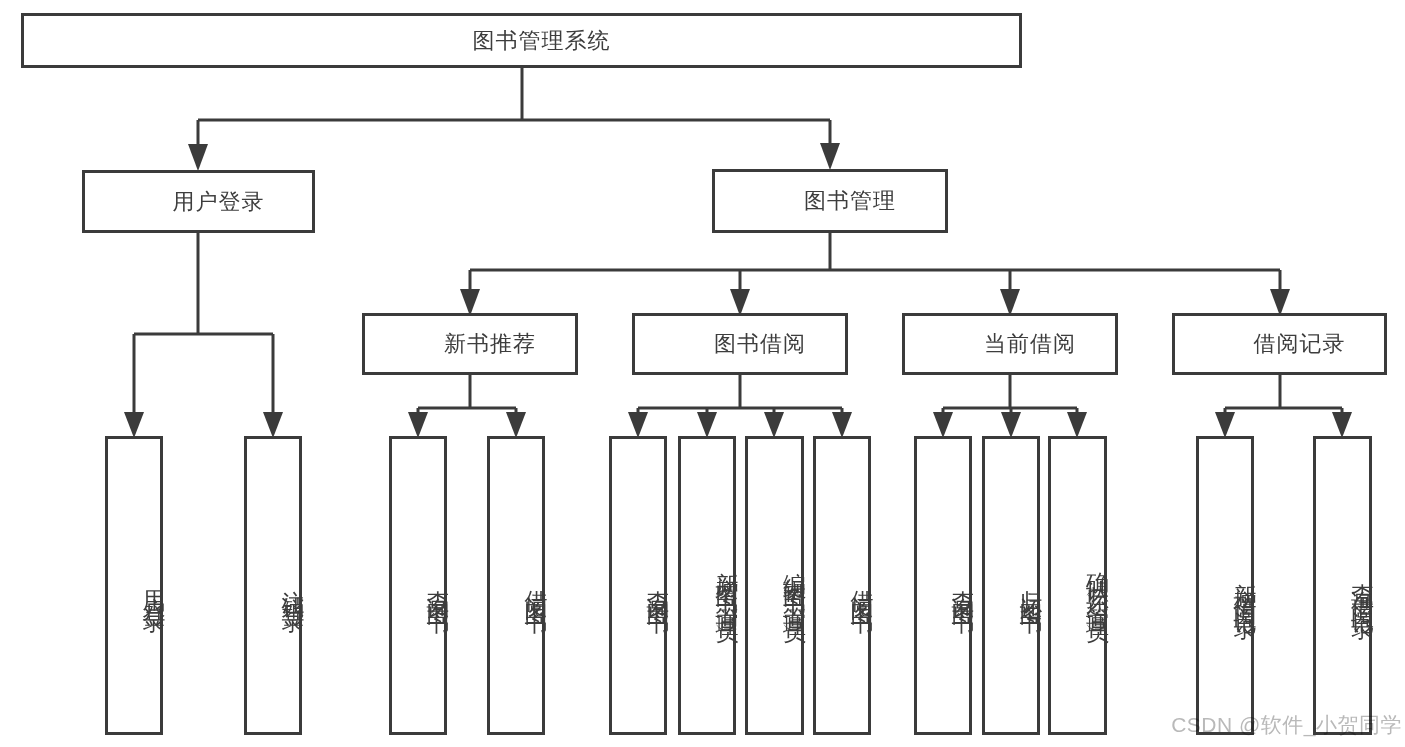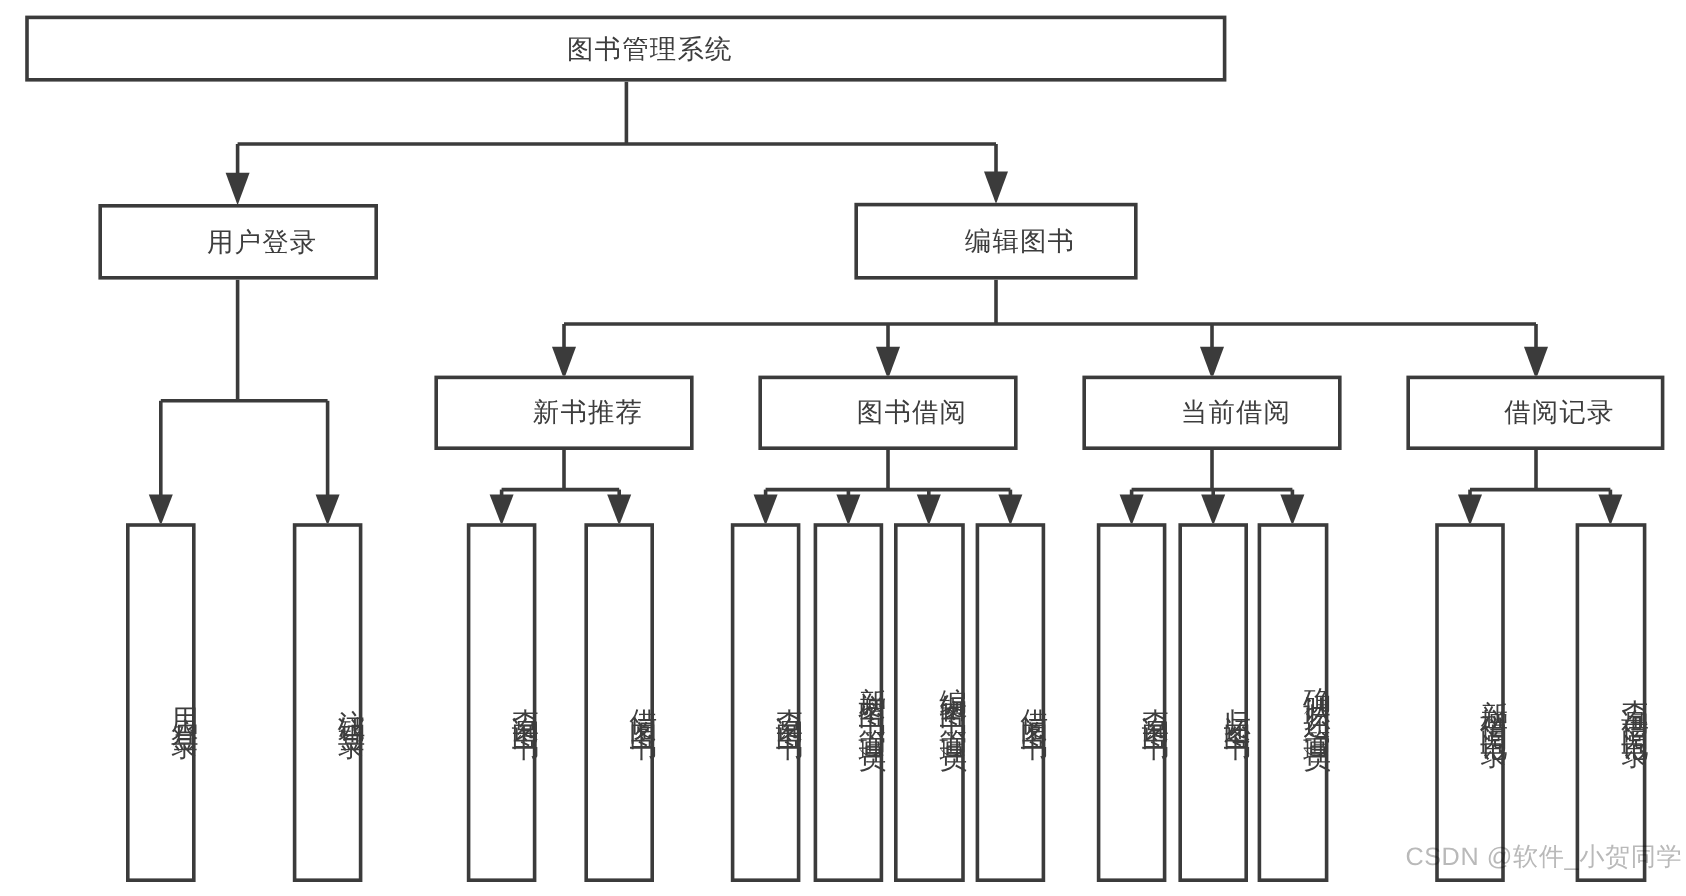--- a/index.html
+++ b/index.html
@@ -32,21 +32,21 @@
     writing-mode:vertical-lr;
     text-orientation:mixed;
     font-size:23px;
     letter-spacing:7px;
     line-height:1;
     white-space:nowrap;
   }
   .watermark{
     position:absolute;
     right:3px;
-    bottom:19px;
+    bottom:8px;
     z-index:2;
     font-size:21px;
     color:#b9b9b9;
     letter-spacing:0.5px;
     mix-blend-mode:multiply;
     white-space:nowrap;
   }
 </style>
 </head>
 <body>
@@ -124,21 +124,21 @@
   </svg>
 
   <div class="box hbox" style="left:21px;top:13px;width:1001px;height:55px">
     <span>图书管理系统</span>
   </div>
 
   <div class="box hbox" style="left:82px;top:170px;width:233px;height:63px">
     <span>用户登录</span>
   </div>
   <div class="box hbox" style="left:712px;top:169px;width:236px;height:64px">
-    <span>编辑图书</span>
+    <span>图书管理</span>
   </div>
 
   <div class="box hbox" style="left:632px;top:313px;width:216px;height:62px">
     <span>图书借阅</span>
   </div>
   <div class="box hbox" style="left:362px;top:313px;width:216px;height:62px">
     <span>新书推荐</span>
   </div>
   <div class="box hbox" style="left:1172px;top:313px;width:215px;height:62px">
     <span>借阅记录</span>

